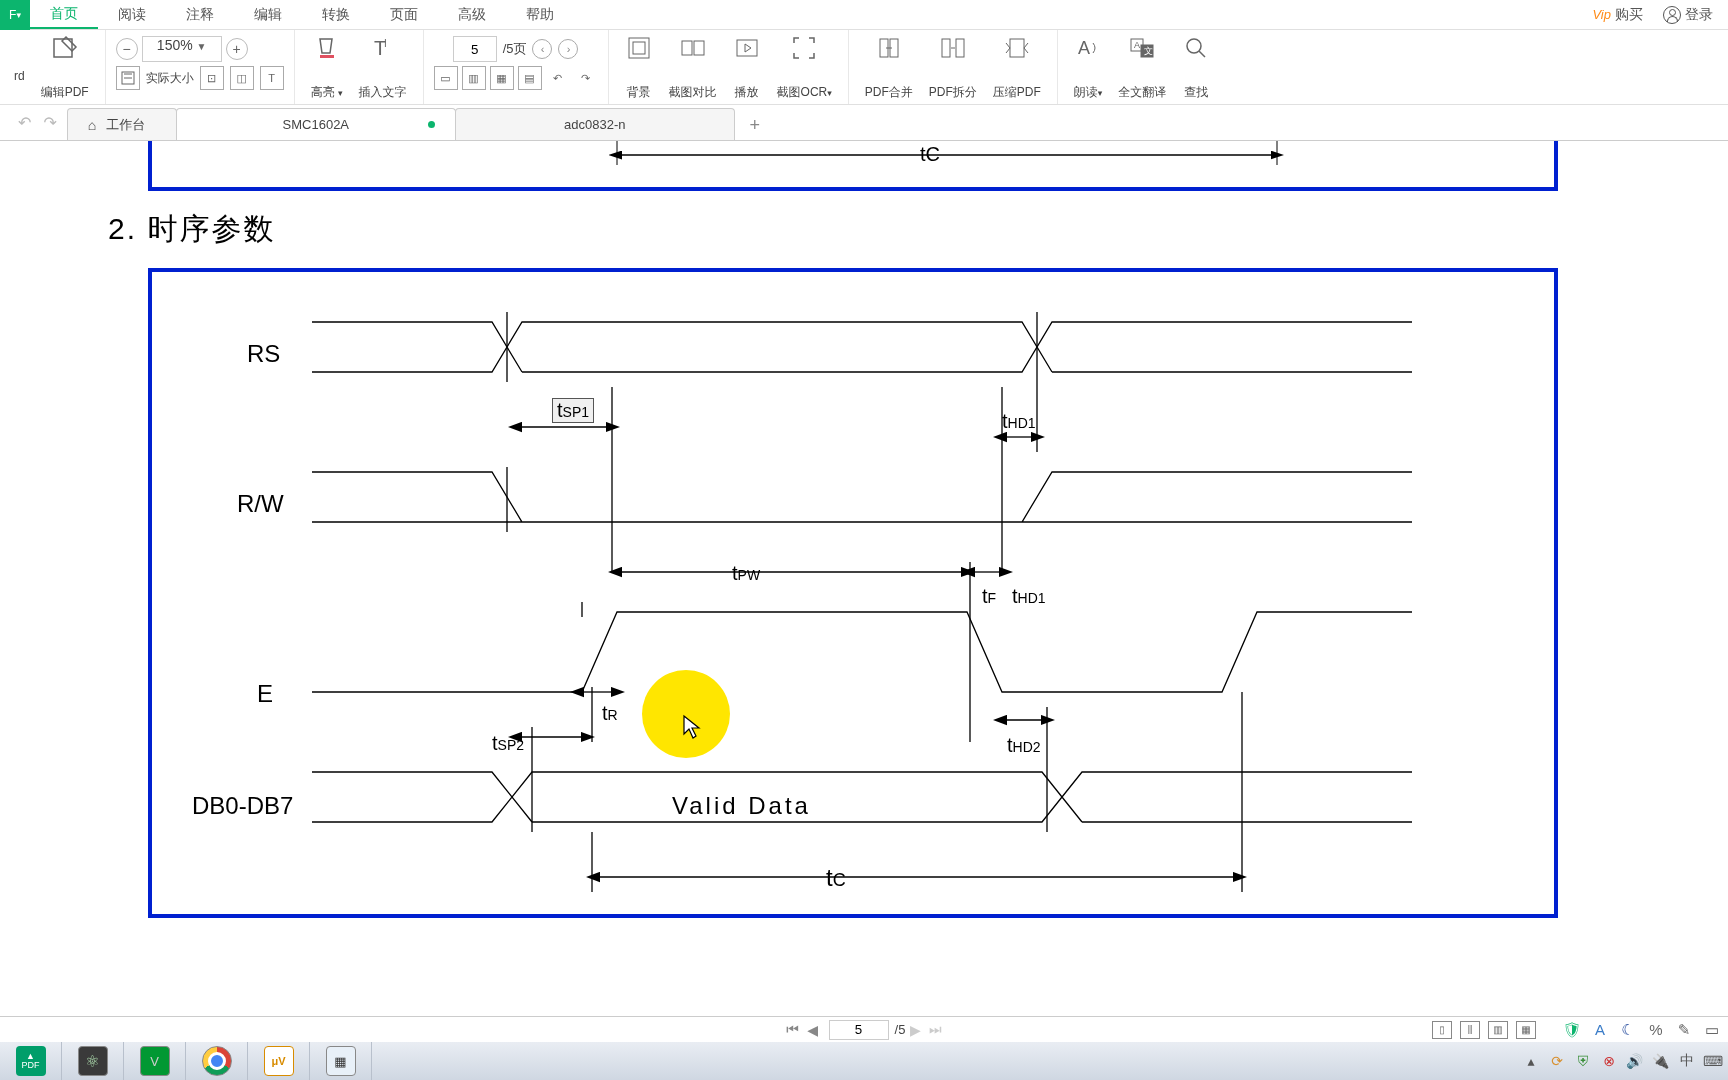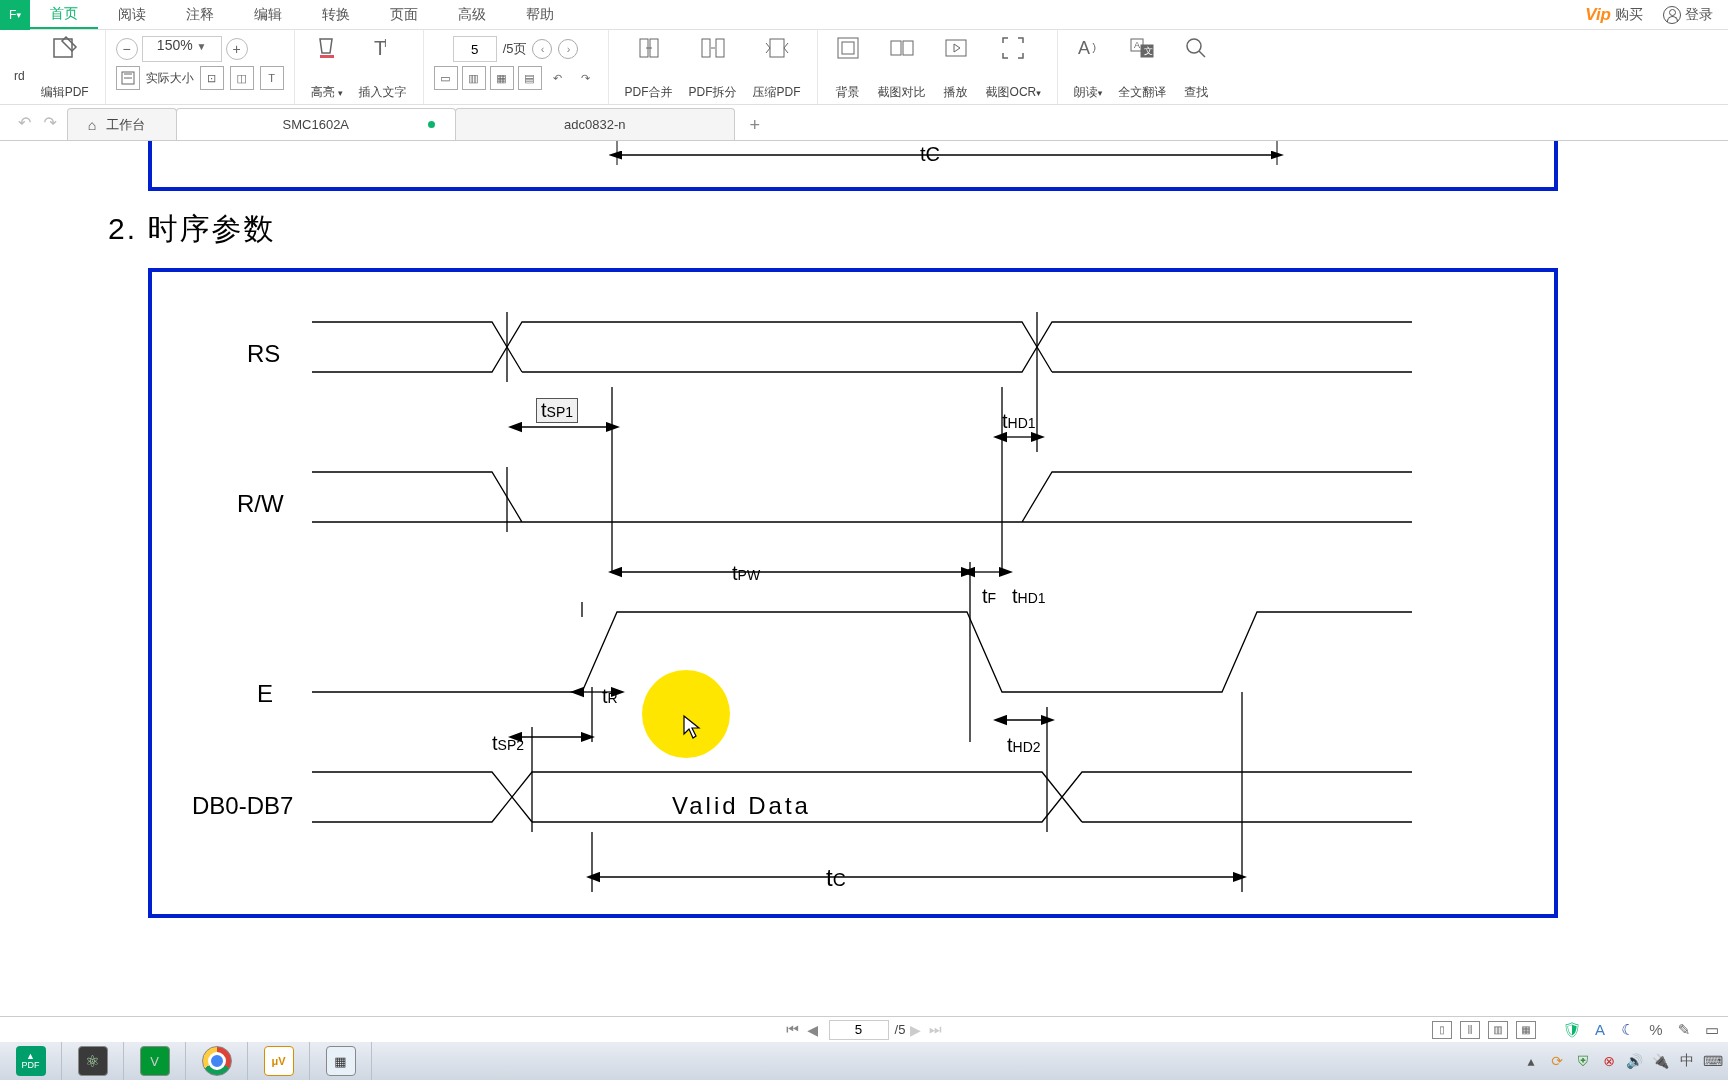--- a/index.html
+++ b/index.html
@@ -4,21 +4,21 @@
 <style>
 * { box-sizing: border-box; margin: 0; padding: 0; font-family: "Microsoft YaHei", sans-serif; }
 body { width: 1728px; height: 1080px; overflow: hidden; background: #fff; position: relative; }
 
 
 .menubar { height: 30px; display: flex; align-items: center; border-bottom: 1px solid #e0e0e0; font-size: 14px; }
 .menubar .corner { width: 30px; height: 30px; background: #0cb56e; color: #fff; display: flex; align-items: center; justify-content: center; font-size: 12px; }
 .menu-item { padding: 0 20px; height: 28px; display: flex; align-items: center; cursor: pointer; color: #555; }
 .menu-item.active { color: #0cb56e; border-bottom: 2px solid #0cb56e; }
 .menubar .spacer { flex: 1; }
-.vip { color: #ff8c1a; font-size: 17px; margin-right: 4px; font-style: italic; font-weight: bold; }
+.vip { color: #ff8c1a; font-size: 13px; margin-right: 4px; font-style: italic; font-weight: normal; }
 .buy { color: #555; margin-right: 20px; font-size: 14px; }
 .login-area { display: flex; align-items: center; margin-right: 15px; color: #555; font-size: 14px; gap: 4px; }
 .avatar-icon { width: 18px; height: 18px; border: 1.5px solid #555; border-radius: 50%; position: relative; }
 .avatar-icon::before { content: ""; position: absolute; top: 2px; left: 5px; width: 5px; height: 5px; border: 1px solid #555; border-radius: 50%; }
 .avatar-icon::after { content: ""; position: absolute; bottom: 1px; left: 3px; width: 9px; height: 5px; border: 1px solid #555; border-bottom: none; border-radius: 6px 6px 0 0; }
 
 
 .toolbar { height: 75px; display: flex; align-items: center; border-bottom: 1px solid #e0e0e0; padding: 0 6px; font-size: 13px; color: #444; }
 .tool-group { display: flex; align-items: center; height: 100%; padding: 0 8px; border-right: 1px solid #e8e8e8; }
 .tool-group:last-child { border-right: none; }
@@ -189,20 +189,57 @@
       <span class="small-icon">▦</span>
       <span class="small-icon">▤</span>
       <span class="small-icon" style="border:none">↶</span>
       <span class="small-icon" style="border:none">↷</span>
     </div>
   </div>
   <div class="tool-group">
     <div class="tool-btn">
       <div class="icon">
           <svg width="26" height="26">
+            <rect x="3" y="3" width="20" height="20" fill="none" stroke="#666"></rect>
+            <rect x="7" y="7" width="12" height="12" fill="none" stroke="#666"></rect>
+          </svg>
+        </div>
+      <div class="label">背景</div>
+    </div>
+    <div class="tool-btn">
+      <div class="icon">
+          <svg width="26" height="26">
+            <rect x="2" y="6" width="10" height="14" fill="none" stroke="#666"></rect>
+            <rect x="14" y="6" width="10" height="14" fill="none" stroke="#666"></rect>
+          </svg>
+        </div>
+      <div class="label">截图对比</div>
+    </div>
+    <div class="tool-btn">
+      <div class="icon">
+          <svg width="26" height="26">
+            <rect x="3" y="5" width="20" height="16" fill="none" stroke="#666"></rect>
+            <path d="M11 9 L17 13 L11 17 Z" fill="none" stroke="#666"></path>
+          </svg>
+        </div>
+      <div class="label">播放</div>
+    </div>
+    <div class="tool-btn">
+      <div class="icon">
+          <svg width="26" height="26">
+            <path d="M3 8V3h5 M23 8V3h-5 M3 18v5h5 M23 18v5h-5" fill="none" stroke="#666" stroke-width="1.5"></path>
+          </svg>
+        </div>
+      <div class="label"><span>截图OCR</span><span style="font-size:9px">▾</span></div>
+    </div>
+  </div>
+  <div class="tool-group">
+    <div class="tool-btn">
+      <div class="icon">
+          <svg width="26" height="26">
             <rect x="4" y="4" width="8" height="18" fill="none" stroke="#666"></rect>
             <rect x="14" y="4" width="8" height="18" fill="none" stroke="#666"></rect>
             <path d="M10 13 L16 13" stroke="#666" marker-end="url(#a)"></path>
           </svg>
         </div>
       <div class="label">PDF合并</div>
     </div>
     <div class="tool-btn">
       <div class="icon">
           <svg width="26" height="26">
@@ -214,57 +251,20 @@
       <div class="label">PDF拆分</div>
     </div>
     <div class="tool-btn">
       <div class="icon">
           <svg width="26" height="26">
             <rect x="6" y="4" width="14" height="18" fill="none" stroke="#666"></rect>
             <path d="M2 8 L6 13 L2 18 M24 8 L20 13 L24 18" fill="none" stroke="#666"></path>
           </svg>
         </div>
       <div class="label">压缩PDF</div>
-    </div>
-  </div>
-  <div class="tool-group">
-    <div class="tool-btn">
-      <div class="icon">
-          <svg width="26" height="26">
-            <rect x="3" y="3" width="20" height="20" fill="none" stroke="#666"></rect>
-            <rect x="7" y="7" width="12" height="12" fill="none" stroke="#666"></rect>
-          </svg>
-        </div>
-      <div class="label">背景</div>
-    </div>
-    <div class="tool-btn">
-      <div class="icon">
-          <svg width="26" height="26">
-            <rect x="2" y="6" width="10" height="14" fill="none" stroke="#666"></rect>
-            <rect x="14" y="6" width="10" height="14" fill="none" stroke="#666"></rect>
-          </svg>
-        </div>
-      <div class="label">截图对比</div>
-    </div>
-    <div class="tool-btn">
-      <div class="icon">
-          <svg width="26" height="26">
-            <rect x="3" y="5" width="20" height="16" fill="none" stroke="#666"></rect>
-            <path d="M11 9 L17 13 L11 17 Z" fill="none" stroke="#666"></path>
-          </svg>
-        </div>
-      <div class="label">播放</div>
-    </div>
-    <div class="tool-btn">
-      <div class="icon">
-          <svg width="26" height="26">
-            <path d="M3 8V3h5 M23 8V3h-5 M3 18v5h5 M23 18v5h-5" fill="none" stroke="#666" stroke-width="1.5"></path>
-          </svg>
-        </div>
-      <div class="label"><span>截图OCR</span><span style="font-size:9px">▾</span></div>
     </div>
   </div>
   <div class="tool-group">
     <div class="tool-btn">
       <div class="icon">
           <svg width="26" height="26">
             <text x="3" y="19" font-size="18" fill="#666">A</text>
             <path d="M18 8 Q22 13 18 18" fill="none" stroke="#666"></path>
           </svg>
         </div>
@@ -337,26 +337,26 @@
       <span>时序参数</span>
     </div>
 
     <div class="main-diagram">
 
       <span class="sig-label" style="left:95px;top:68px">RS</span>
       <span class="sig-label" style="left:85px;top:218px">R/W</span>
       <span class="sig-label" style="left:105px;top:408px">E</span>
       <span class="sig-label" style="left:40px;top:520px">DB0-DB7</span>
 
-      <span class="tim-label boxed" style="left:384px;top:126px">t<span class="sub">SP1</span></span>
+      <span class="tim-label boxed" style="left:400px;top:126px">t<span class="sub">SP1</span></span>
       <span class="tim-label" style="left:850px;top:138px">t<span class="sub">HD1</span></span>
       <span class="tim-label" style="left:580px;top:290px">t<span class="sub">PW</span></span>
       <span class="tim-label" style="left:830px;top:313px">t<span class="sub">F</span></span>
       <span class="tim-label" style="left:860px;top:313px">t<span class="sub">HD1</span></span>
-      <span class="tim-label" style="left:450px;top:413px">t<span class="sub">R</span></span>
+      <span class="tim-label" style="left:450px;top:430px">t<span class="sub">R</span></span>
       <span class="tim-label" style="left:340px;top:460px">t<span class="sub">SP2</span></span>
       <span class="tim-label" style="left:855px;top:462px">t<span class="sub">HD2</span></span>
       <span class="tim-label" style="left:520px;top:520px;font-size:24px;letter-spacing:3px">Valid Data</span>
       <span class="tim-label" style="left:674px;top:592px;font-size:24px">t<span style="font-size:18px">C</span></span>
 
       <div class="cursor-highlight" style="left:490px;top:398px">
         <svg class="cursor-ptr" width="20" height="26">
             <path d="M2 2 L2 20 L7 15 L11 24 L14 22 L10 14 L17 14 Z" fill="#fff" stroke="#000" stroke-width="1.2"></path>
           </svg>
       </div>

